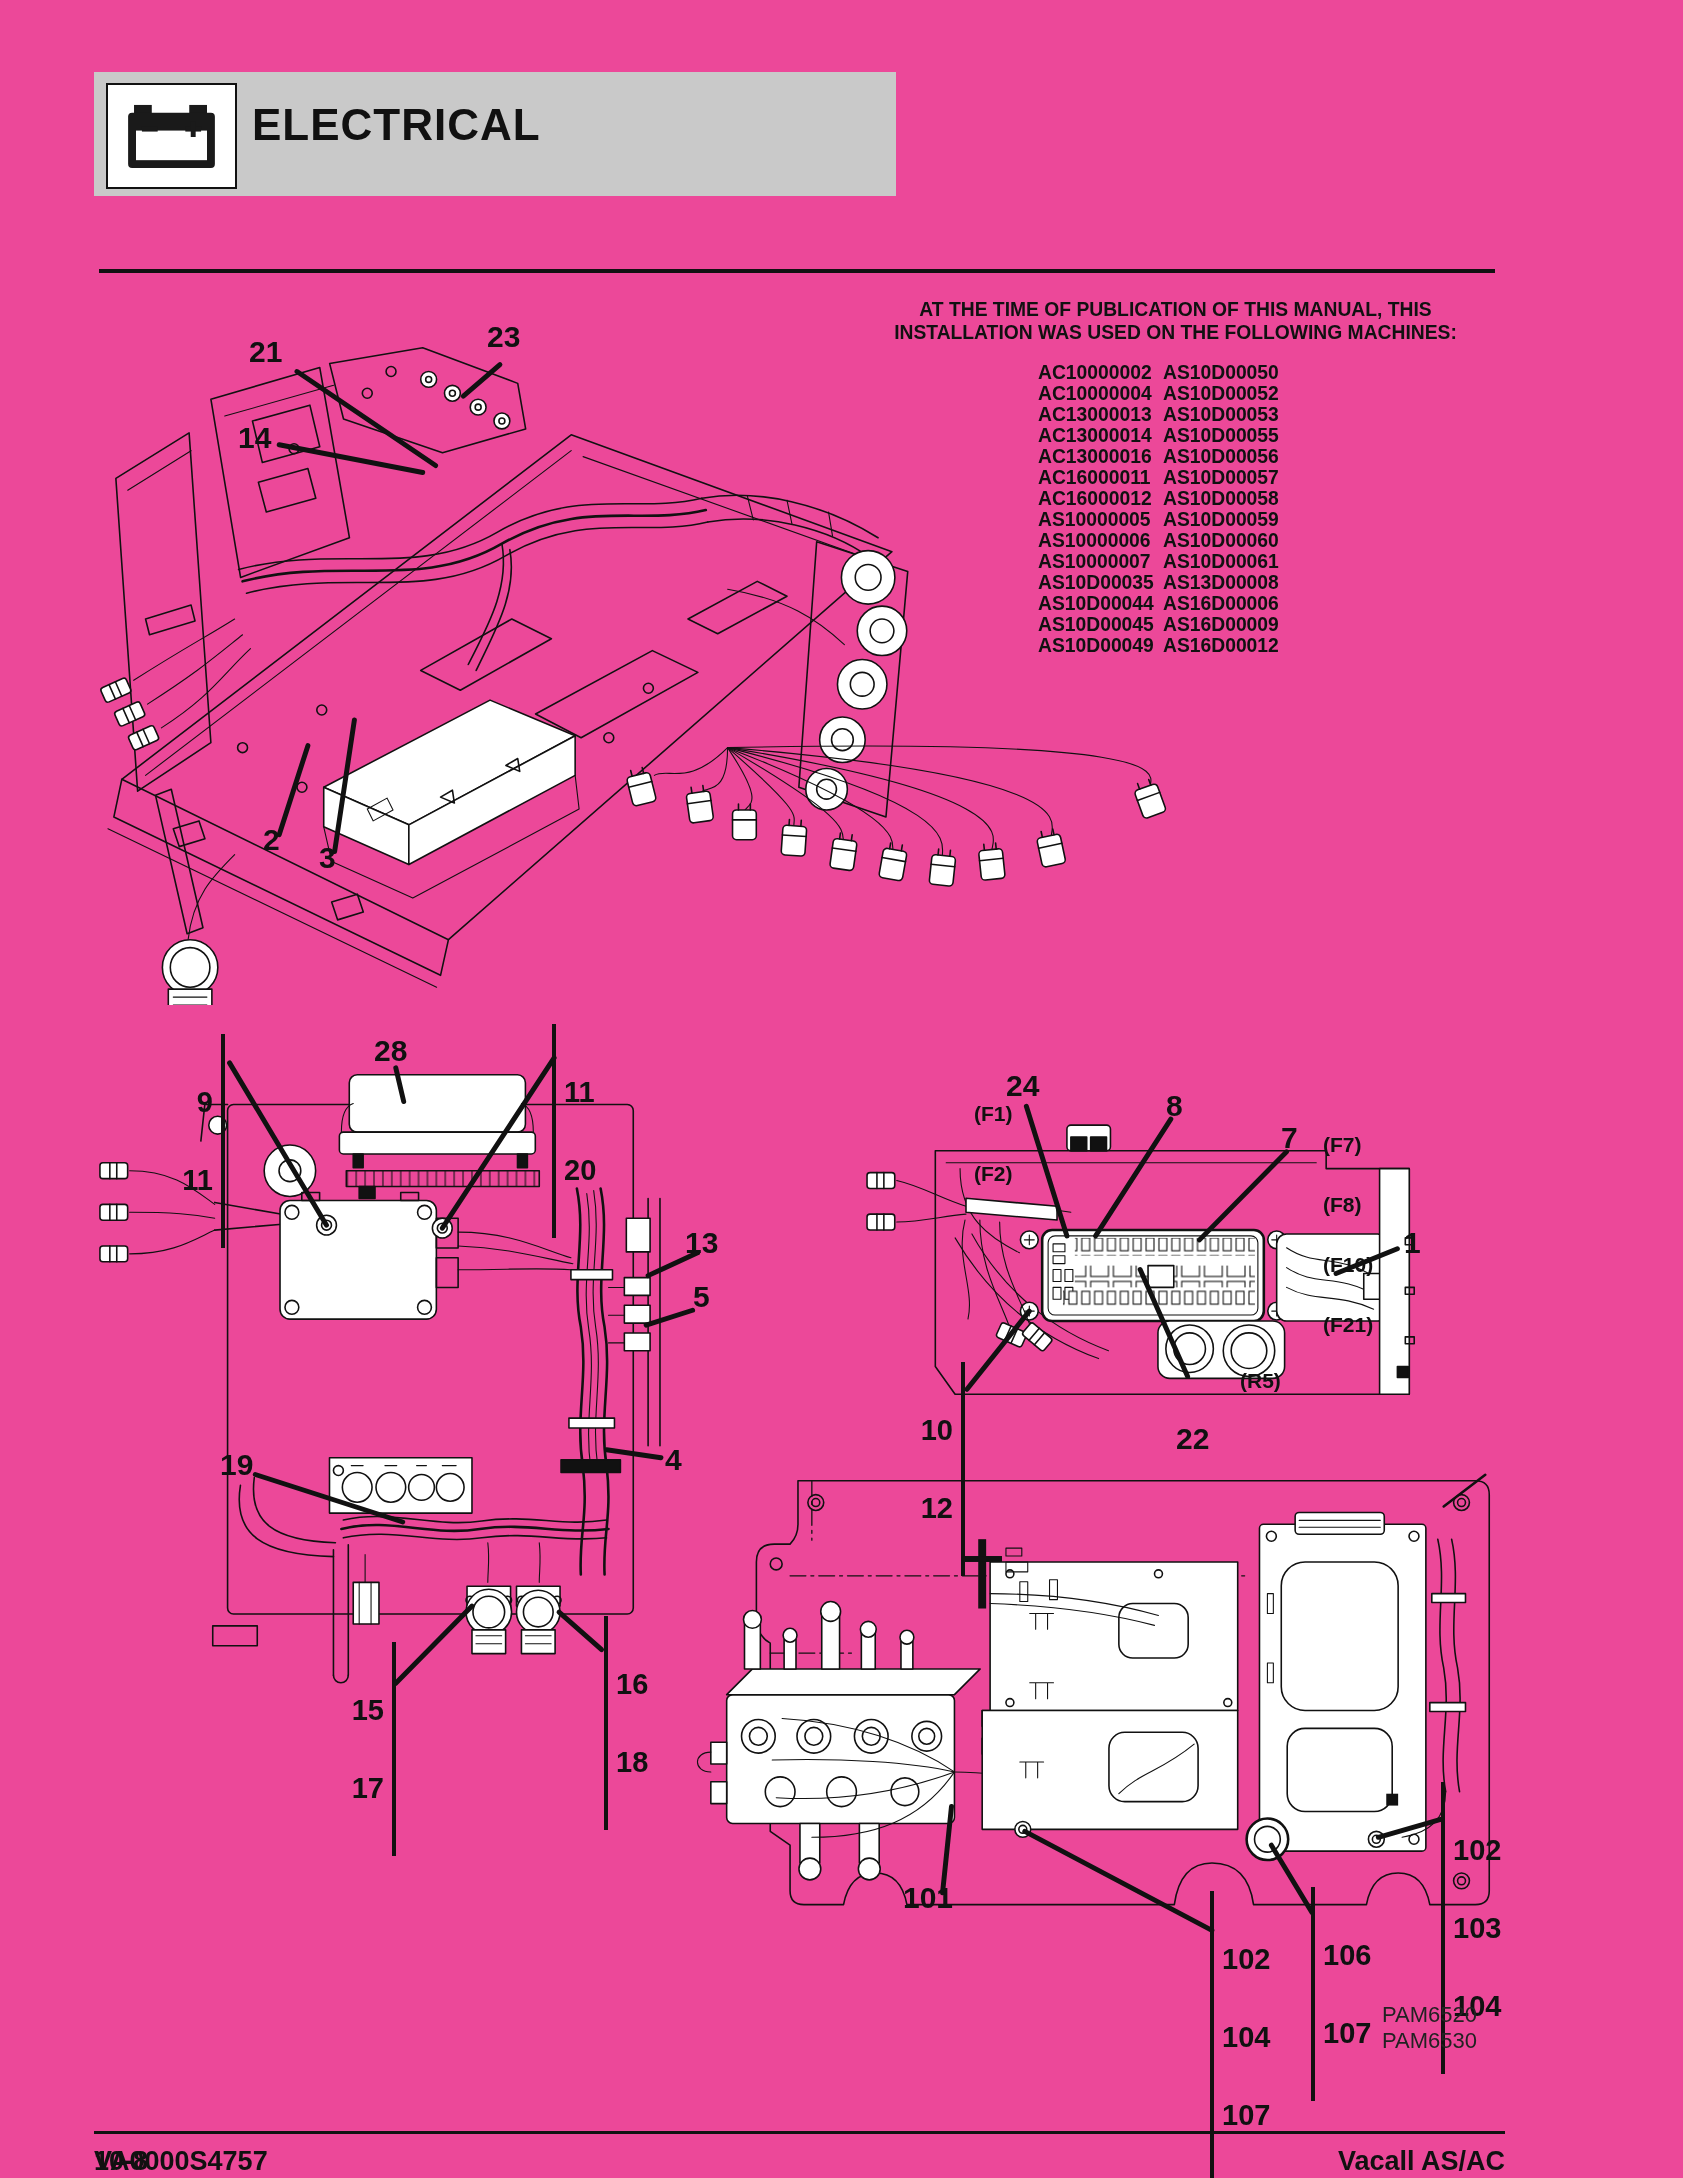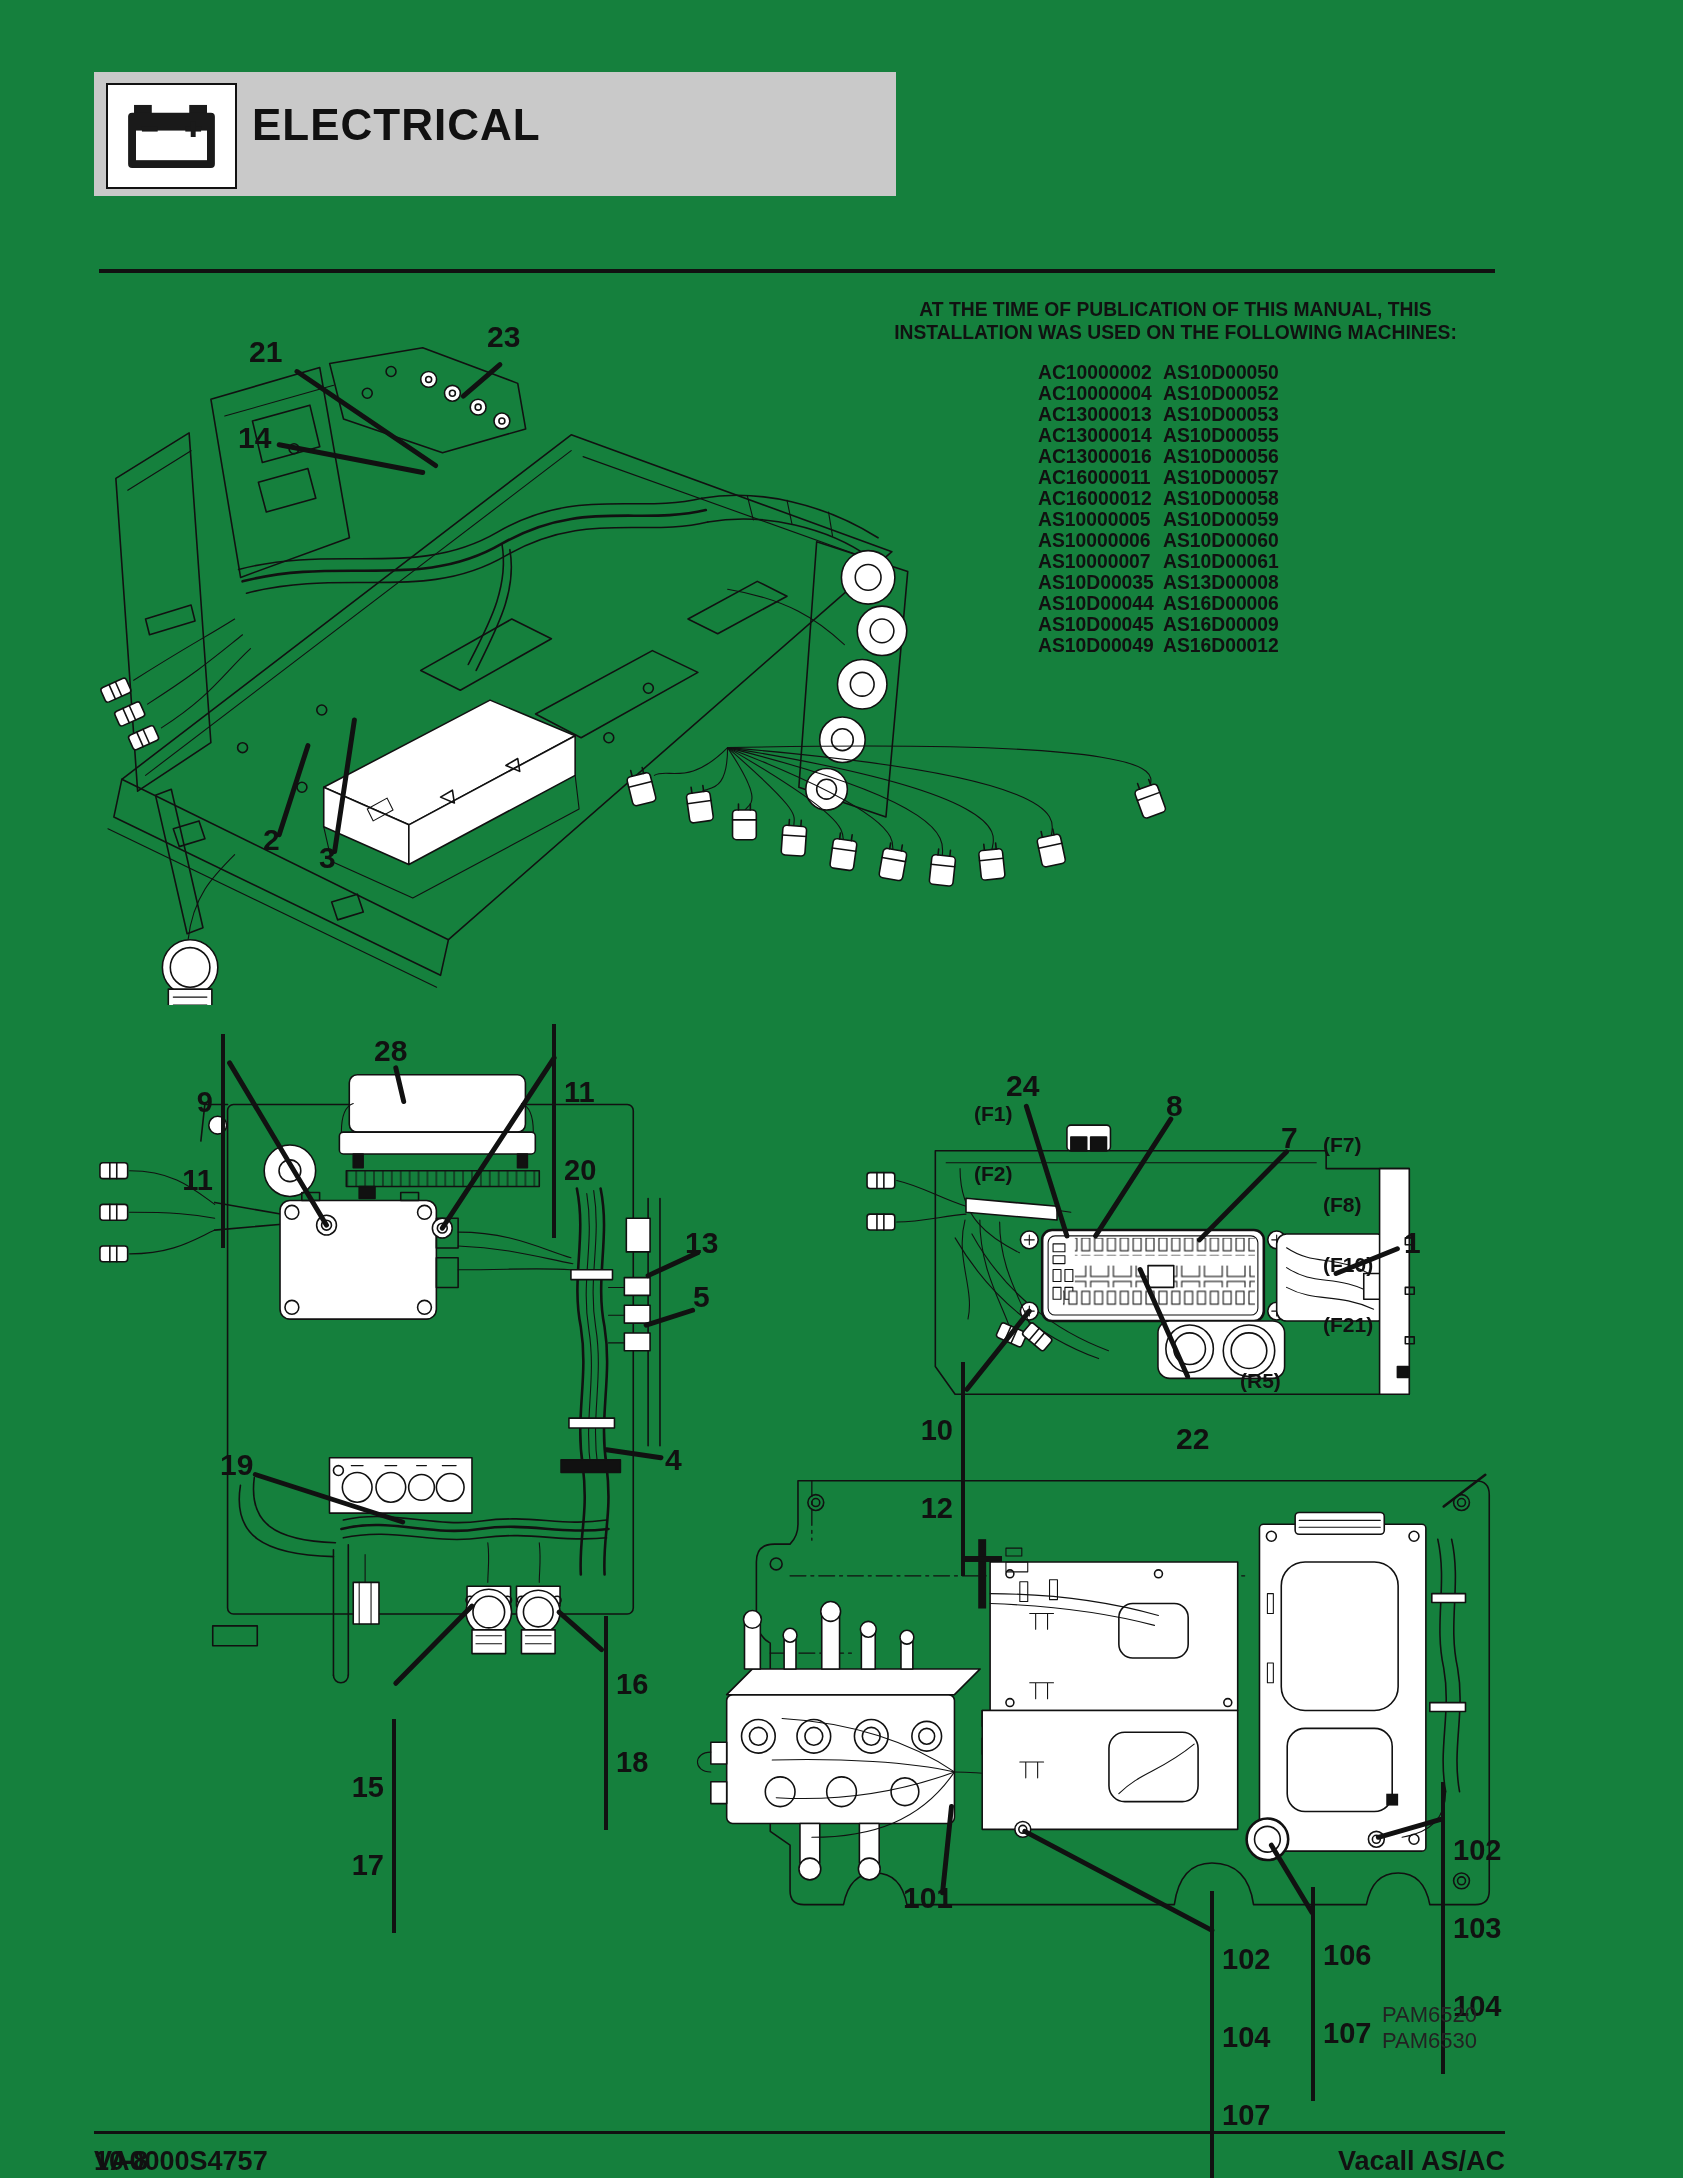--- a/index.html
+++ b/index.html
@@ -1,16 +1,16 @@
 <!DOCTYPE html>
 <html><head>
 <meta charset="utf-8">
 <style>
   html,body{margin:0;padding:0;background:#ffffff;}
-  .page{position:relative;width:1683px;height:2178px;background:#15803d;overflow:hidden;
+  .page{position:relative;width:1683px;height:2178px;background:#ec4899;overflow:hidden;
         font-family:"Liberation Sans",sans-serif;color:#111;}
   
   .band{position:absolute;left:94px;top:72px;width:802px;height:124px;background:#c9c9c9;}
   .iconbox{position:absolute;left:12px;top:11px;width:127px;height:102px;background:#fff;
            border:2px solid #111;display:flex;align-items:center;justify-content:center;}
   .band h1{position:absolute;left:158px;top:28px;margin:0;font-size:44px;font-weight:700;
            letter-spacing:1px;color:#111;}
   
   .heading{position:absolute;left:94px;top:227px;width:1406px;text-align:center;
            font-size:29px;font-weight:700;}
@@ -357,21 +357,21 @@
   </div>
   <div class="co" style="left:374px;top:1036px">28</div>
   <div class="co grp barL" style="left:552px;top:1024px">
     <div>11</div>
     <div>20</div>
   </div>
   <div class="co" style="left:685px;top:1228px">13</div>
   <div class="co" style="left:693px;top:1282px">5</div>
   <div class="co" style="left:665px;top:1445px">4</div>
   <div class="co" style="left:220px;top:1450px">19</div>
-  <div class="co grp barR" style="left:348px;top:1719px;width:36px">
+  <div class="co grp barR" style="left:348px;top:1642px;width:36px">
     <div>15</div>
     <div>17</div>
   </div>
   <div class="co grp barL" style="left:604px;top:1616px">
     <div>16</div>
     <div>18</div>
   </div>
 
   <div class="fig" style="left:861px;top:1040px">
     <svg class="art" width="584" height="376" viewBox="0 0 590 380">

